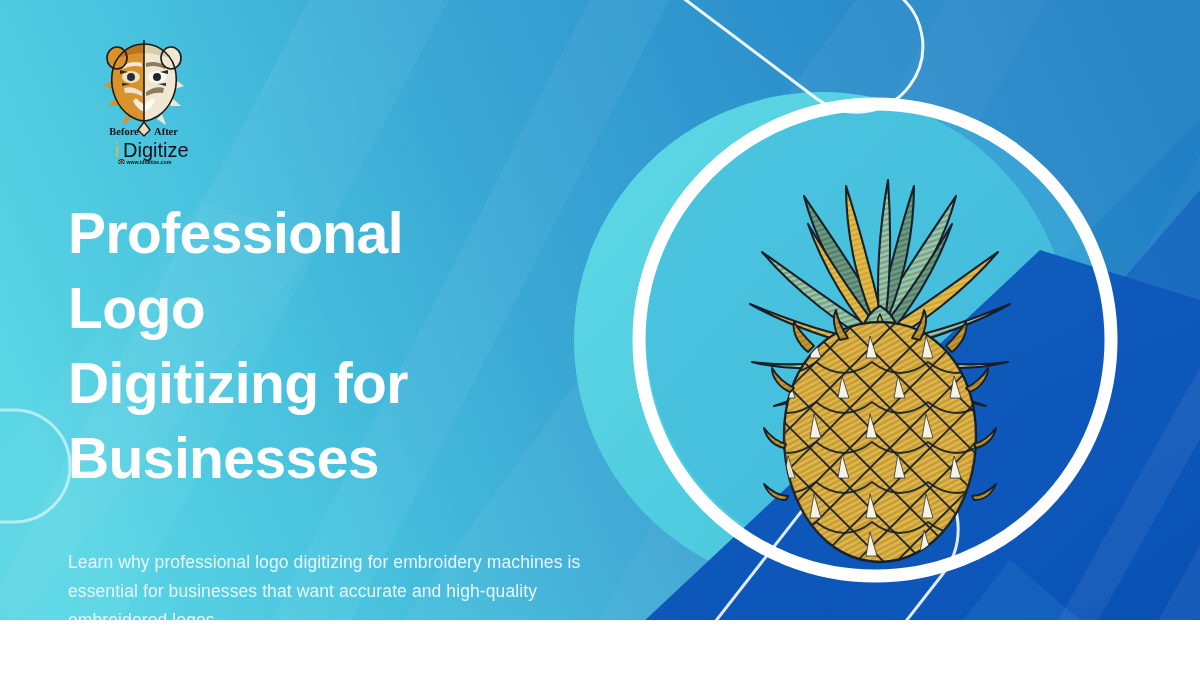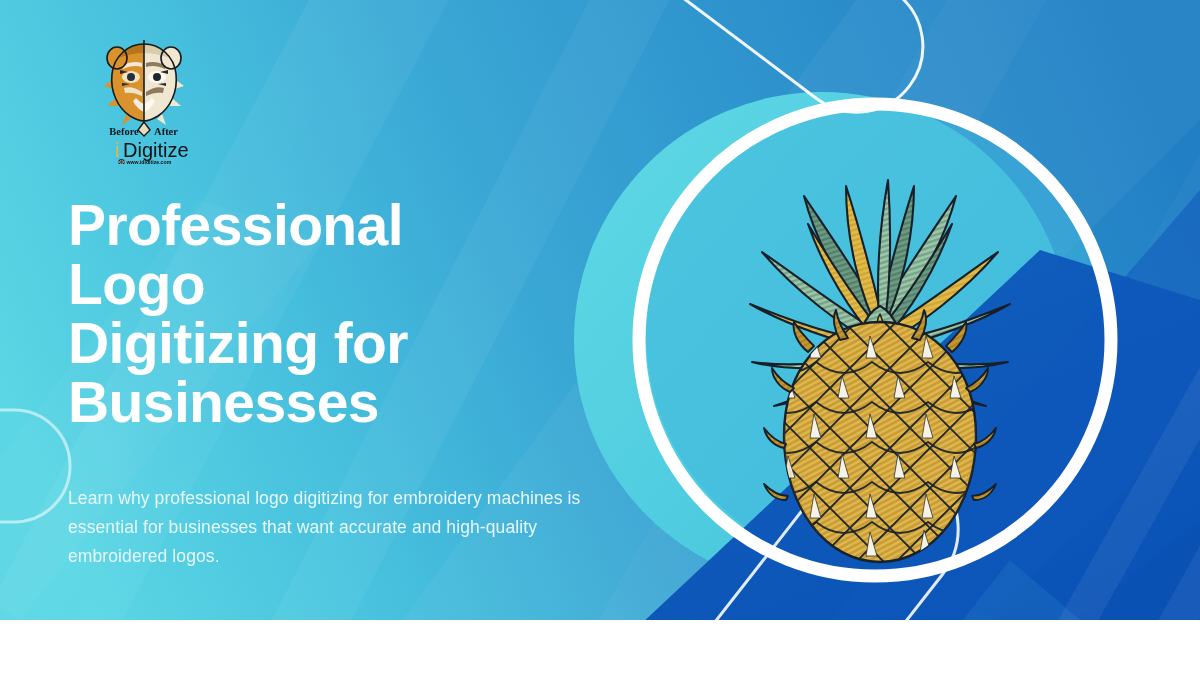--- a/index.html
+++ b/index.html
@@ -44,21 +44,21 @@
     left: 68px;
     top: 196px;
     width: 560px;
   }
   #headline {
     margin: 0;
     color: #ffffff;
     font-family: "Liberation Sans", sans-serif;
     font-weight: bold;
     font-size: 57px;
-    line-height: 59px;
+    line-height: 75px;
     letter-spacing: -0.6px;
     white-space: pre-line;
   }
   #subhead {
     margin: 0;
     padding-top: 52px;
     width: 540px;
     color: #e8f7fb;
     font-family: "Liberation Sans", sans-serif;
     font-weight: normal;

